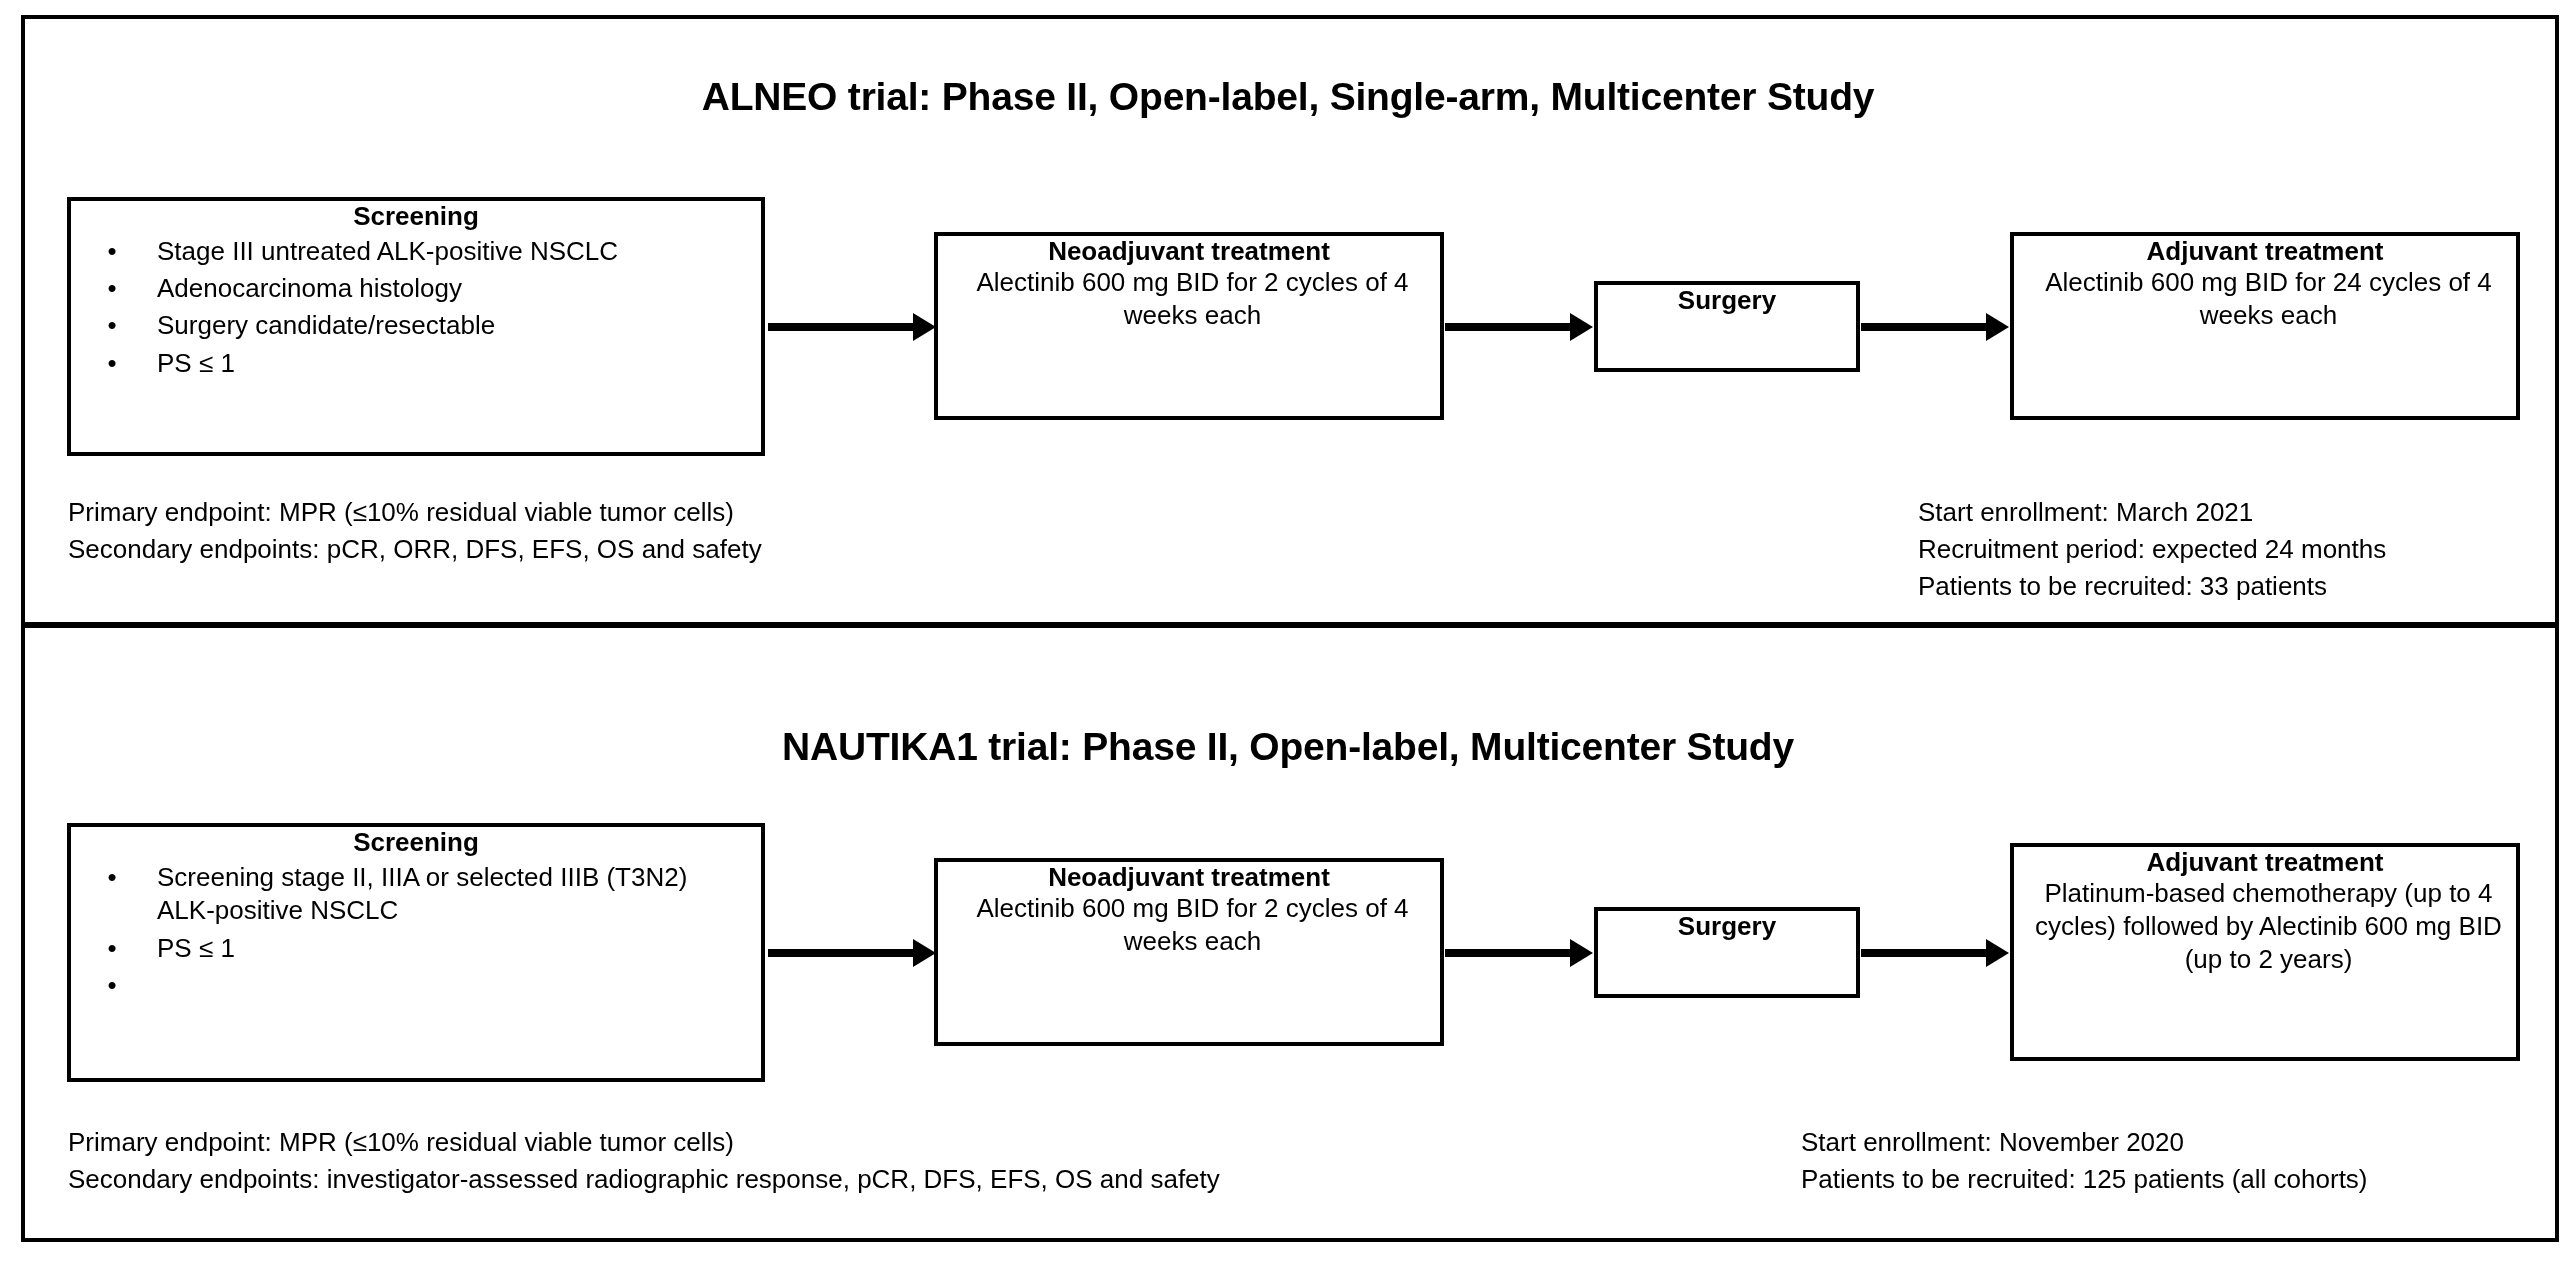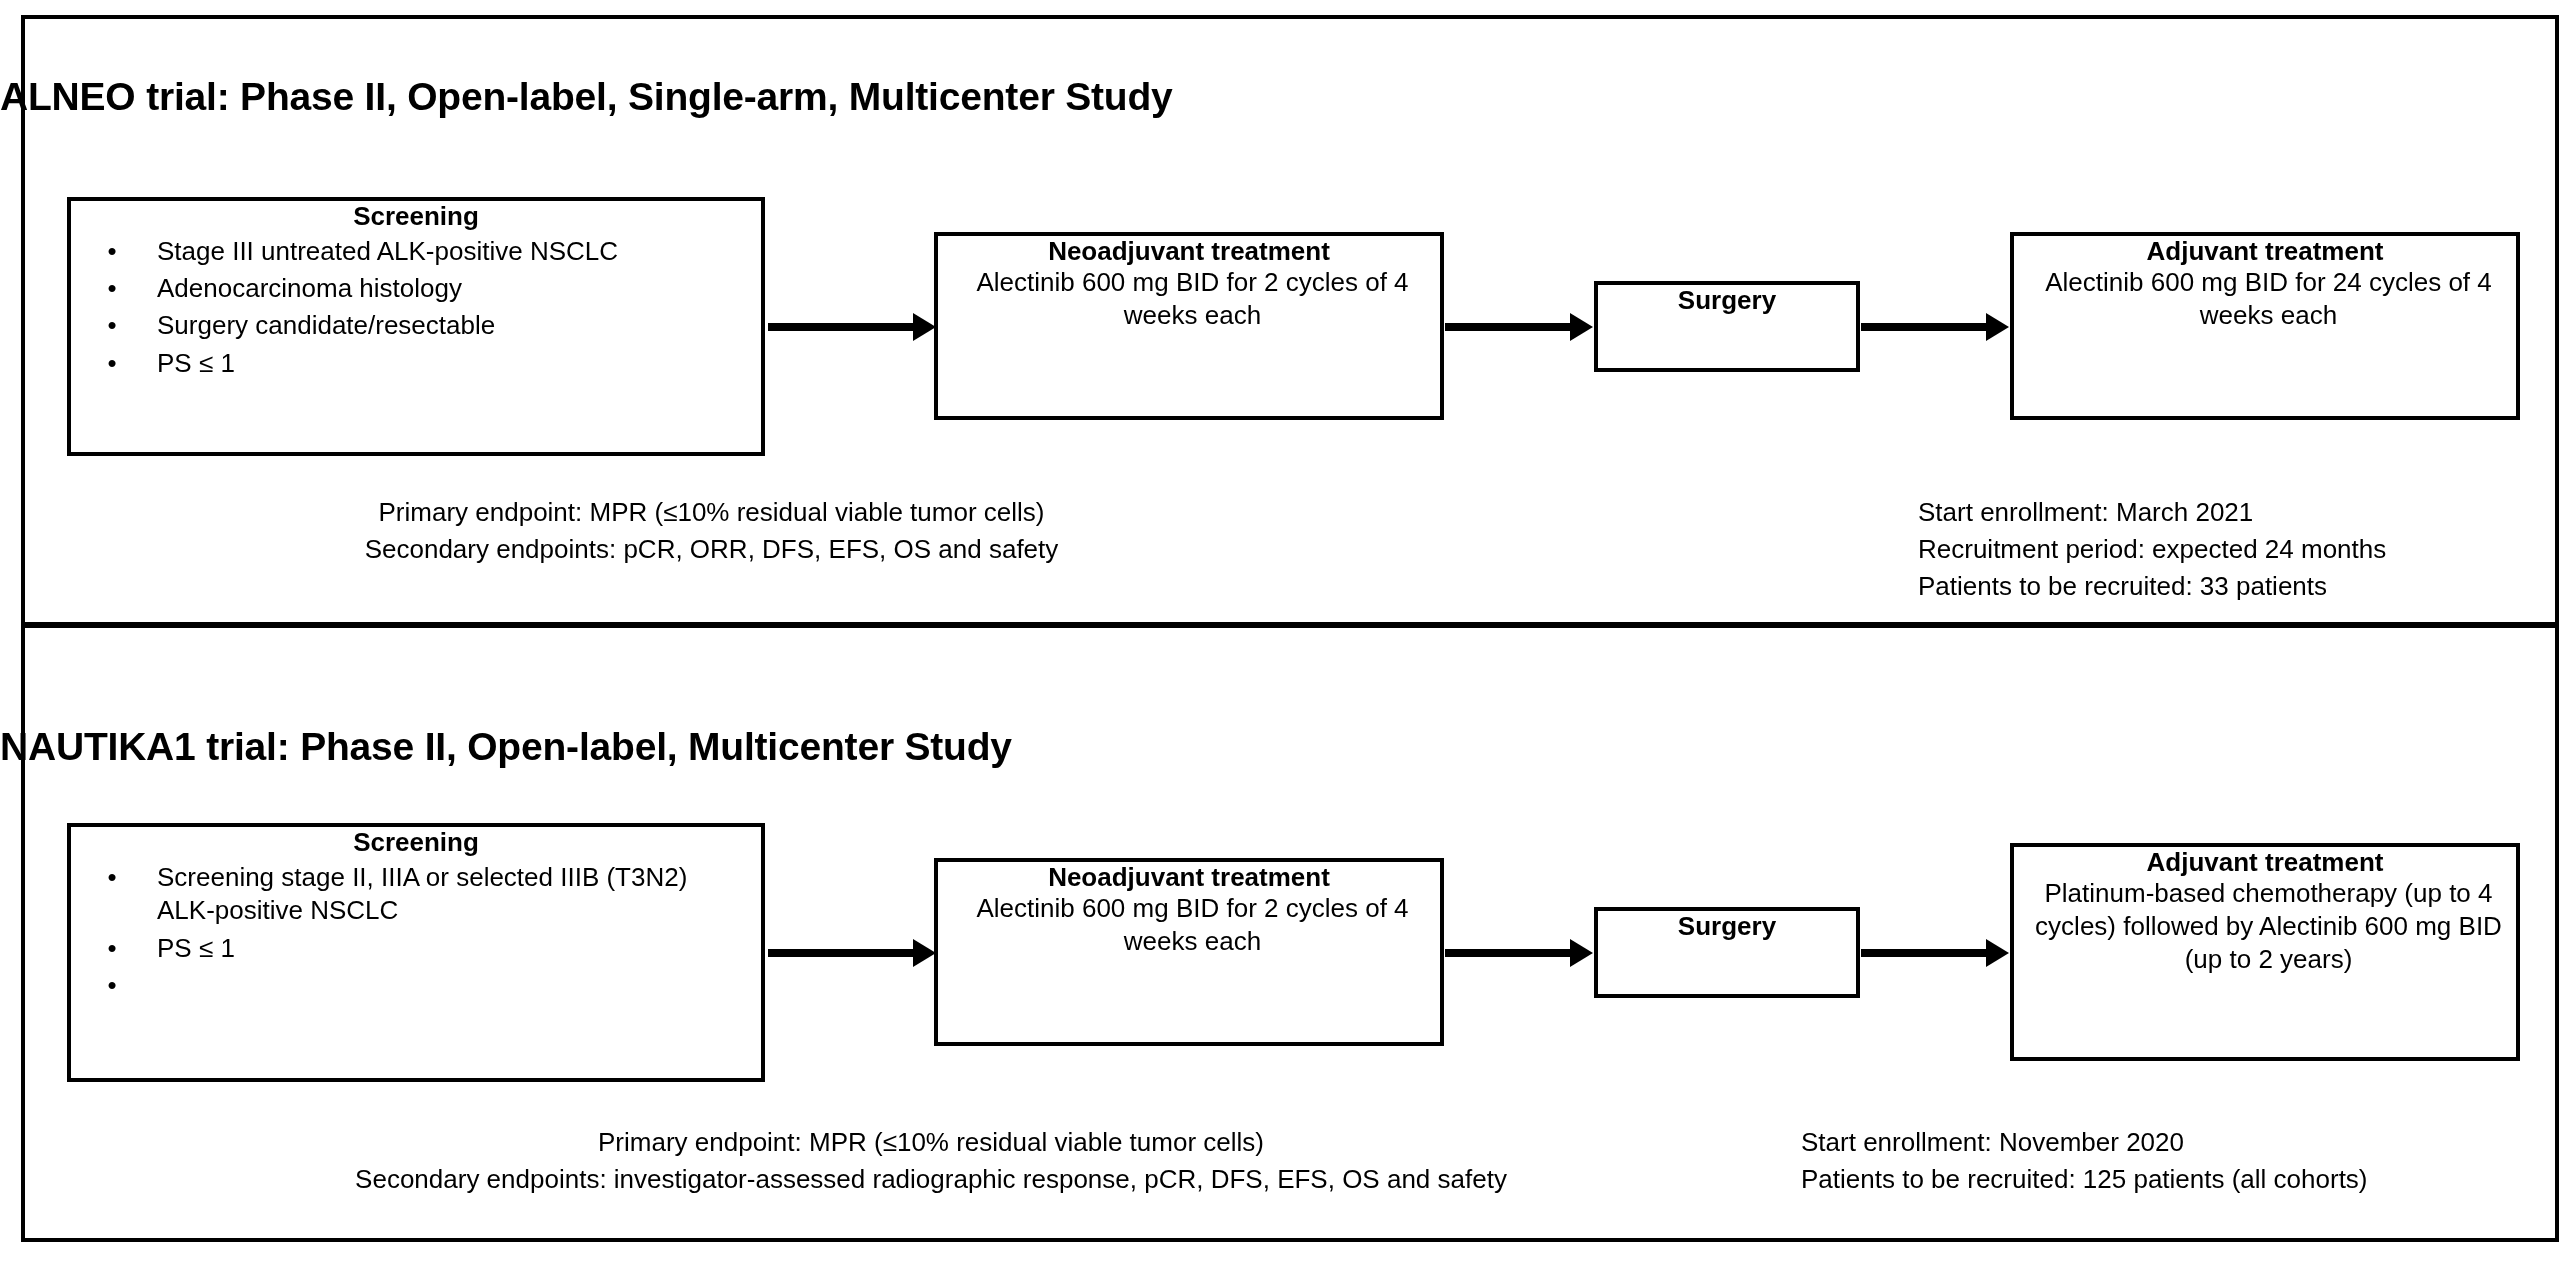--- a/index.html
+++ b/index.html
@@ -41,20 +41,21 @@
     left: 0;
     width: 2576px;
   }
   .panel-top { top: 0; height: 622px; }
   .panel-bottom { top: 628px; height: 633px; }
 
   .trial-title {
     position: absolute;
     left: 0;
     width: 2576px;
+    text-align: center;
     font-weight: bold;
     font-size: 39px;
     letter-spacing: -0.2px;
     white-space: nowrap;
   }
 
   .flow-box {
     position: absolute;
     border: 4.1px solid #000000;
     box-sizing: border-box;
@@ -117,21 +118,21 @@
     border-bottom: 14px solid transparent;
     border-left: 23.4px solid #000000;
   }
 
   .note-block {
     position: absolute;
     font-size: 26px;
     line-height: 1.42;
     white-space: pre-line;
   }
-  .note-left { text-align: center; }
+  .note-left { text-align: left; }
   .note-right { text-align: left; }
 </style>
 </head>
 <body>
 
 <div id="canvas">
 
   <div class="outer-frame"></div>
   <div class="panel-divider"></div>
 

